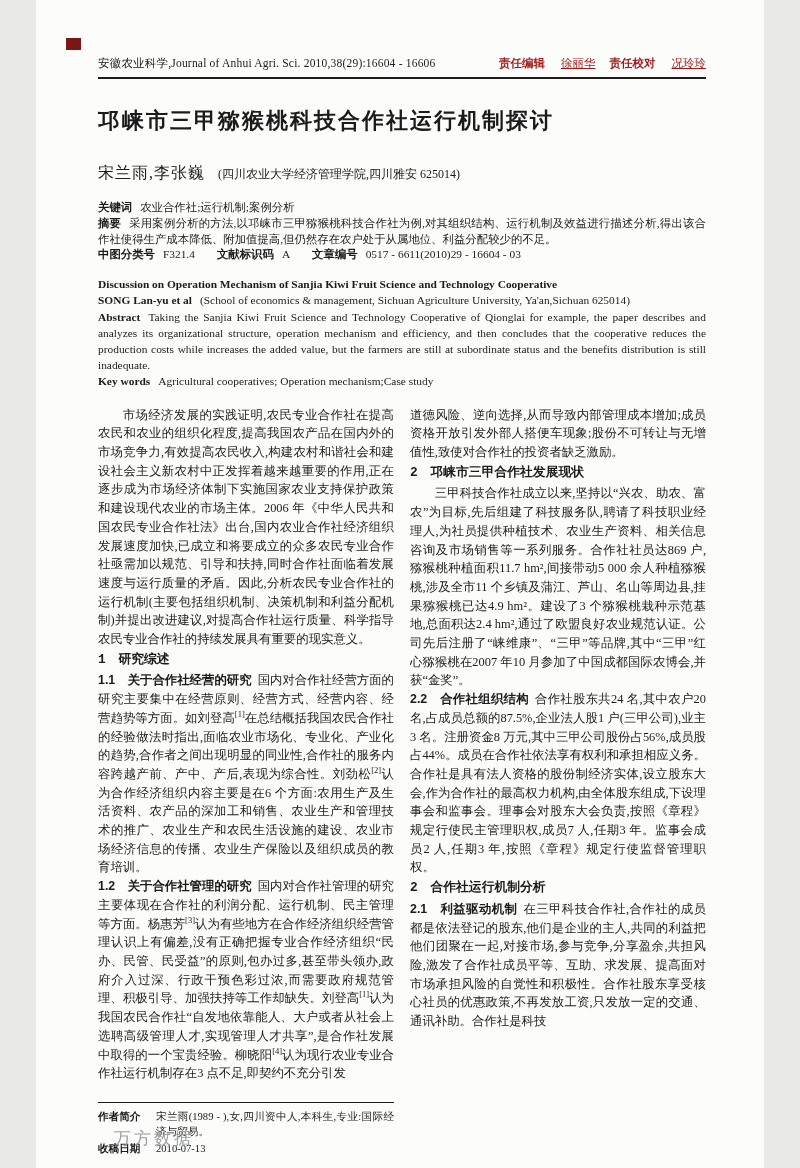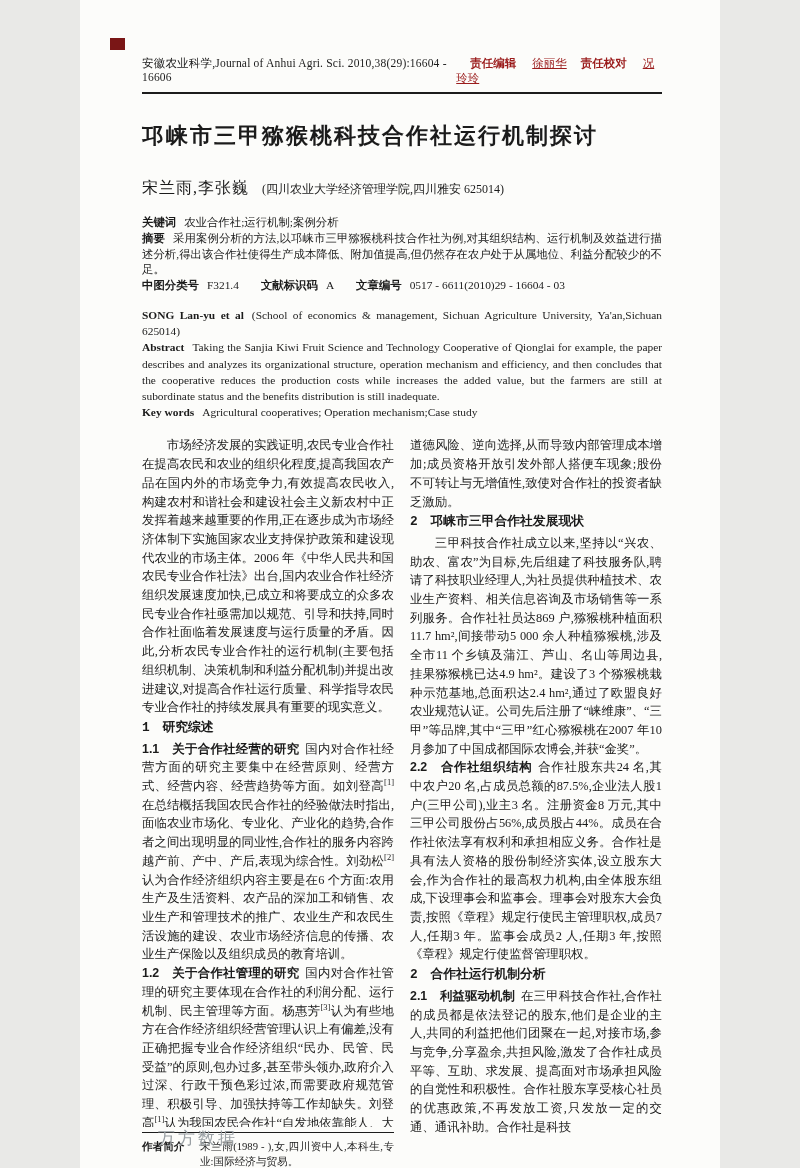--- a/index.html
+++ b/index.html
@@ -1,18 +1,18 @@
 <!DOCTYPE html>
 <html><head>
 <meta charset="utf-8">
 <style>
   html,body{margin:0;padding:0;background:#e9e9e7;}
   .page{
     position:relative;
-    width:640px;height:1168px;
+    width:728px;height:1168px;
     margin:0 auto;
     background:#fcfcfa;
     color:#1b1b1b;
     font-family:"Liberation Serif","DejaVu Serif",serif;
     overflow:hidden;
     box-sizing:border-box;
     padding:56px 58px 0 62px;
   }
   .corner-mark{position:absolute;left:30px;top:38px;width:15px;height:12px;background:#7a1616;}
   
@@ -77,20 +77,21 @@
     <span class="affil">(四川农业大学经济管理学院,四川雅安 625014)</span>
   </div>
 
   <div class="abs">
     <p><b>关键词</b><span>农业合作社;运行机制;案例分析</span></p>
     <p><b>摘要</b><span>采用案例分析的方法,以邛崃市三甲猕猴桃科技合作社为例,对其组织结构、运行机制及效益进行描述分析,得出该合作社使得生产成本降低、附加值提高,但仍然存在农户处于从属地位、利益分配较少的不足。</span></p>
     <p><b>中图分类号</b><span class="v">F321.4</span><b>文献标识码</b><span class="v">A</span><b>文章编号</b><span>0517 - 6611(2010)29 - 16604 - 03</span></p>
   </div>
 
   <div class="abs-en">
+    <p class="bt">Discussion on Operation Mechanism of Sanjia Kiwi Fruit Science and Technology Cooperative</p>
     <p><b>SONG Lan-yu et al</b><span>(School of economics &amp; management, Sichuan Agriculture University, Ya'an,Sichuan 625014)</span></p>
     <p><b>Abstract</b><span>Taking the Sanjia Kiwi Fruit Science and Technology Cooperative of Qionglai for example, the paper describes and analyzes its organizational structure, operation mechanism and efficiency, and then concludes that the cooperative reduces the production costs while increases the added value, but the farmers are still at subordinate status and the benefits distribution is still inadequate.</span></p>
     <p><b>Key words</b><span>Agricultural cooperatives; Operation mechanism;Case study</span></p>
   </div>
 
   <div class="body">
     <div class="col">
       <div class="flow" id="col-left">
           <p class="bp ind"><span>市场经济发展的实践证明,农民专业合作社在提高农民和农业的组织化程度,提高我国农产品在国内外的市场竞争力,有效提高农民收入,构建农村和谐社会和建设社会主义新农村中正发挥着越来越重要的作用,正在逐步成为市场经济体制下实施国家农业支持保护政策和建设现代农业的市场主体。2006 年《中华人民共和国农民专业合作社法》出台,国内农业合作社经济组织发展速度加快,已成立和将要成立的众多农民专业合作社亟需加以规范、引导和扶持,同时合作社面临着发展速度与运行质量的矛盾。因此,分析农民专业合作社的运行机制(主要包括组织机制、决策机制和利益分配机制)并提出改进建议,对提高合作社运行质量、科学指导农民专业合作社的持续发展具有重要的现实意义。</span></p>
           <div class="bh">1　研究综述</div>

